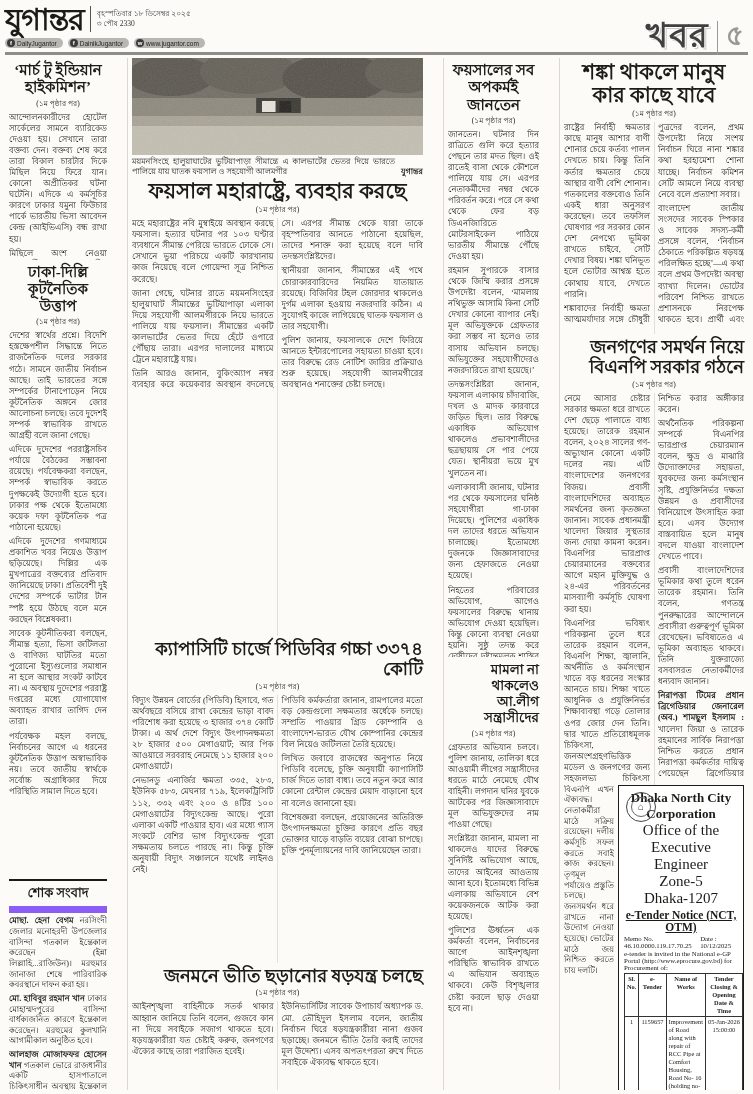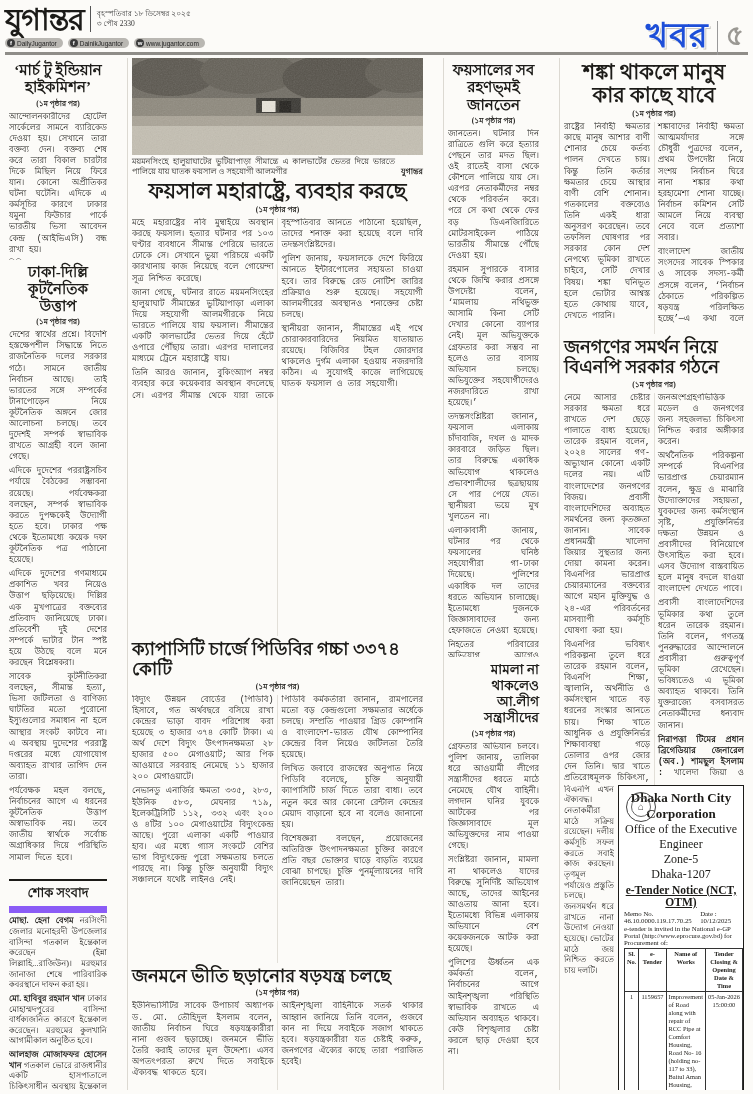--- a/index.html
+++ b/index.html
@@ -11,36 +11,36 @@
   .masthead { height:52px; border-bottom:3px solid #8f8d88; display:flex; align-items:flex-start; justify-content:space-between; position:relative; }
   .mh-left { display:flex; flex-direction:column; }
   .mh-top { display:flex; align-items:center; gap:6px; }
   .logo { font-size:30px; font-weight:bold; letter-spacing:-1px; line-height:1; padding-top:2px; }
   .mh-sep { width:1px; height:26px; background:#555; }
   .dates { font-size:7.5px; line-height:1.35; color:#333; }
   .socials { display:flex; gap:5px; margin-top:3px; }
   .pill { display:flex; align-items:center; gap:2px; background:#b9b7b2; border-radius:6px; padding:1px 6px 1px 2px; font-size:6.5px; font-family:"Liberation Sans",sans-serif; color:#222; }
   .pill .ic { width:8px; height:8px; border-radius:50%; background:#3a3a3a; color:#fff; font-size:6px; line-height:8px; text-align:center; font-weight:bold; }
   .mh-right { display:flex; align-items:center; gap:8px; padding-top:6px; }
-  .section-name { font-size:34px; font-weight:bold; color:#1d4ed8; letter-spacing:1px; text-shadow:1px 1px 0 #fff, 2px 2px 0 #c9c7c2; }
+  .section-name { font-size:34px; font-weight:bold; color:#404040; letter-spacing:1px; text-shadow:1px 1px 0 #fff, 2px 2px 0 #c9c7c2; }
   .pg-sep { width:1px; height:34px; background:#999; }
   .page-no { font-size:28px; color:#9a9893; font-weight:bold; padding-right:4px; }
 
   
   .grid { display:grid; grid-template-columns:106px 300px 100px 1fr; gap:16px; height:1032px; margin-top:3px; }
   .gcol { overflow:hidden; padding:0 4px; }
   .gcol + .gcol { border-left:1px solid #dcd9d2; }
 
   .h-col { font-size:15px; font-weight:bold; text-align:center; line-height:1.15; margin:4px 0 1px; }
   .h-lg  { font-size:21px; font-weight:bold; text-align:center; line-height:1.1; margin:3px 0 1px; }
-  .h-md  { font-size:18px; font-weight:bold; text-align:left; line-height:1.1; margin:4px 0 1px; }
+  .h-md  { font-size:18px; font-weight:bold; text-align:right; line-height:1.1; margin:4px 0 1px; }
   .h-sm  { font-size:13.5px; font-weight:bold; text-align:right; line-height:1.2; margin:5px 0 1px; }
-  .cont  { font-size:7.5px; font-weight:bold; text-align:center; margin:1px 0 2px; }
+  .cont  { font-size:7.5px; font-weight:normal; text-align:center; margin:1px 0 2px; }
   .bodytext { font-size:8.4px; line-height:1.32; text-align:justify; overflow:hidden; }
-  .bodytext p { margin-bottom:3px; text-indent:0;font-family:Liberation Mono, monospace; }
+  .bodytext p { margin-bottom:3px; text-indent:0; }
   .bodytext b { font-weight:bold; }
   .cols2 { column-count:2; column-gap:8px; column-rule:1px solid #e2dfd8; } .hx150{height:148px;} .hx545{height:545px;} .hx232{height:232px;}
   .hx418{height:418px;} .hx268{height:268px;} .hx132{height:132px;}
   .hx528{height:528px;} .hx392{height:392px;} .hx212{height:212px;} .hx398{height:398px;}
 
   
   .photo { width:100%; height:97px; display:block; background:#9a968d; }
   .caption { font-size:8px; line-height:1.25; margin:2px 0 3px; display:flex; gap:6px; }
   .caption .cap-t { flex:1; text-align:justify; }
   .caption .cap-c { font-weight:bold; white-space:nowrap; align-self:flex-end; }
@@ -51,21 +51,21 @@
   .obit-box p { font-size:8.2px; line-height:1.3; text-align:justify; margin-bottom:3px; }
 
   
   .bottom-row { display:flex; gap:4px; height:322px; }
   .strip { width:50px; overflow:hidden; font-size:8.2px; line-height:1.3; text-align:justify; }
 
   
   .tender { flex:1; border:1.5px solid #1c1b18; background:#fff; padding:4px 5px 2px; font-family:"Liberation Serif",serif; overflow:hidden; position:relative; }
   .t-head { text-align:center; position:relative; }
   .t-org { font-size:13px; font-weight:bold; }
-  .t-line { font-size:12px; }
+  .t-line { font-size:15px; }
   .t-title { font-size:11.5px; font-weight:bold; text-decoration:underline; margin:2px 0; }
   .seal { position:absolute; left:2px; top:2px; width:30px; height:30px; border:1.5px solid #444; border-radius:50%; display:flex; align-items:center; justify-content:center; }
   .seal .inner { width:20px; height:20px; border:1px solid #666; border-radius:50%; text-align:center; font-size:10px; line-height:18px; color:#444; }
   .t-memo { display:flex; justify-content:space-between; font-size:6.8px; margin-top:1px; }
   .t-intro { font-size:6.8px; margin:1px 0 2px; }
   table.t-tab { width:100%; border-collapse:collapse; font-size:6.4px; line-height:1.25; }
   table.t-tab th, table.t-tab td { border:0.8px solid #333; padding:1px 2px; vertical-align:top; }
   table.t-tab th { font-weight:bold; text-align:center; }
   td.c { text-align:center; white-space:nowrap; }
 </style>
@@ -170,22 +170,22 @@
       </div>
 
       <div>
         <div class="h-lg">ফয়সাল মহারাষ্ট্রে, ব্যবহার করছে</div>
         <div class="cont">(১ম পৃষ্ঠার পর)</div>
         <div class="bodytext cols2 hx418">
 
         <p><b></b> <span>মহে মহারাষ্ট্রের নবি মুম্বাইয়ে অবস্থান করছে ফয়সাল। হত্যার ঘটনার পর ১০৩ ঘণ্টার ব্যবধানে সীমান্ত পেরিয়ে ভারতে ঢোকে সে। সেখানে ভুয়া পরিচয়ে একটি কারখানায় কাজ নিয়েছে বলে গোয়েন্দা সূত্র নিশ্চিত করেছে।</span></p>
             <p><b></b> <span>জানা গেছে, ঘটনার রাতে ময়মনসিংহের হালুয়াঘাট সীমান্তের ভুটিয়াপাড়া এলাকা দিয়ে সহযোগী আলমগীরকে নিয়ে ভারতে পালিয়ে যায় ফয়সাল। সীমান্তের একটি কালভার্টের ভেতর দিয়ে হেঁটে ওপারে পৌঁছায় তারা। এরপর দালালের মাধ্যমে ট্রেনে মহারাষ্ট্রে যায়।</span></p>
             <p><b></b> <span>তিনি আরও জানান, বুকিংঅ্যাপ নম্বর ব্যবহার করে কয়েকবার অবস্থান বদলেছে সে। এরপর সীমান্ত থেকে যারা তাকে বৃহস্পতিবার আনতে পাঠানো হয়েছিল, তাদের শনাক্ত করা হয়েছে বলে দাবি তদন্তসংশ্লিষ্টদের।</span></p>
+            <p><b></b> <span>স্থানীয়রা জানান, সীমান্তের এই পথে চোরাকারবারিদের নিয়মিত যাতায়াত রয়েছে। বিজিবির টহল জোরদার থাকলেও দুর্গম এলাকা হওয়ায় নজরদারি কঠিন। এ সুযোগই কাজে লাগিয়েছে ঘাতক ফয়সাল ও তার সহযোগী।</span></p>
             <p><b></b> <span>পুলিশ জানায়, ফয়সালকে দেশে ফিরিয়ে আনতে ইন্টারপোলের সহায়তা চাওয়া হবে। তার বিরুদ্ধে রেড নোটিশ জারির প্রক্রিয়াও শুরু হয়েছে। সহযোগী আলমগীরের অবস্থানও শনাক্তের চেষ্টা চলছে।</span></p>
-            <p><b></b> <span>স্থানীয়রা জানান, সীমান্তের এই পথে চোরাকারবারিদের নিয়মিত যাতায়াত রয়েছে। বিজিবির টহল জোরদার থাকলেও দুর্গম এলাকা হওয়ায় নজরদারি কঠিন। এ সুযোগই কাজে লাগিয়েছে ঘাতক ফয়সাল ও তার সহযোগী।</span></p>
           </div>
       </div>
 
       <div>
         <div class="h-md">ক্যাপাসিটি চার্জে পিডিবির গচ্চা ৩৩৭৪ কোটি</div>
         <div class="cont">(১ম পৃষ্ঠার পর)</div>
         <div class="bodytext cols2 hx268">
 
         <p><b></b> <span>বিদ্যুৎ উন্নয়ন বোর্ডের (পিডিবি) হিসাবে, গত অর্থবছরে বসিয়ে রাখা কেন্দ্রের ভাড়া বাবদ পরিশোধ করা হয়েছে ৩ হাজার ৩৭৪ কোটি টাকা। এ অর্থ দেশে বিদ্যুৎ উৎপাদনক্ষমতা ২৮ হাজার ৫০০ মেগাওয়াট; আর পিক আওয়ারে সরবরাহ নেমেছে ১১ হাজার ২০০ মেগাওয়াটে।</span></p>
             <p><b></b> <span>নেভানডু এনার্জির ক্ষমতা ৩৩৫, ২৮৩, ইউনিক ৫৮৩, মেঘনার ৭১৯, ইলেকট্রিসিটি ১১২, ৩৩২ এবং ২০০ ও ৪টির ১০০ মেগাওয়াটের বিদ্যুৎকেন্দ্র আছে। পুরো এলাকা একটি পাওয়ার হাব। এর মধ্যে গ্যাস সংকটে বেশির ভাগ বিদ্যুৎকেন্দ্র পুরো সক্ষমতায় চলতে পারছে না। কিন্তু চুক্তি অনুযায়ী বিদ্যুৎ সঞ্চালনে যথেষ্ট লাইনও নেই।</span></p>
@@ -193,29 +193,29 @@
             <p><b></b> <span>লিখিত জবাবে রাজস্বের অনুপাত নিয়ে পিডিবি বলেছে, চুক্তি অনুযায়ী ক্যাপাসিটি চার্জ দিতে তারা বাধ্য। তবে নতুন করে আর কোনো রেন্টাল কেন্দ্রের মেয়াদ বাড়ানো হবে না বলেও জানানো হয়।</span></p>
             <p><b></b> <span>বিশেষজ্ঞরা বলছেন, প্রয়োজনের অতিরিক্ত উৎপাদনক্ষমতা চুক্তির কারণে প্রতি বছর ভোক্তার ঘাড়ে বাড়তি ব্যয়ের বোঝা চাপছে। চুক্তি পুনর্মূল্যায়নের দাবি জানিয়েছেন তারা।</span></p>
           </div>
       </div>
 
       <div>
         <div class="h-md">জনমনে ভীতি ছড়ানোর ষড়যন্ত্র চলছে</div>
         <div class="cont">(১ম পৃষ্ঠার পর)</div>
         <div class="bodytext cols2 hx132">
 
-        <p><b></b> <span>ইউনিভার্সিটির সাবেক উপাচার্য অধ্যাপক ড. মো. তৌহিদুল ইসলাম বলেন, জাতীয় নির্বাচন ঘিরে ষড়যন্ত্রকারীরা নানা গুজব ছড়াচ্ছে। জনমনে ভীতি তৈরি করাই তাদের মূল উদ্দেশ্য। এসব অপতৎপরতা রুখে দিতে সবাইকে ঐক্যবদ্ধ থাকতে হবে।</span></p>
-            <p><b></b> <span>আইনশৃঙ্খলা বাহিনীকে সতর্ক থাকার আহ্বান জানিয়ে তিনি বলেন, গুজবে কান না দিয়ে সবাইকে সজাগ থাকতে হবে। ষড়যন্ত্রকারীরা যত চেষ্টাই করুক, জনগণের ঐক্যের কাছে তারা পরাজিত হবেই।</span></p>
+        <p><b></b> <span>আইনশৃঙ্খলা বাহিনীকে সতর্ক থাকার আহ্বান জানিয়ে তিনি বলেন, গুজবে কান না দিয়ে সবাইকে সজাগ থাকতে হবে। ষড়যন্ত্রকারীরা যত চেষ্টাই করুক, জনগণের ঐক্যের কাছে তারা পরাজিত হবেই।</span></p>
+            <p><b></b> <span>ইউনিভার্সিটির সাবেক উপাচার্য অধ্যাপক ড. মো. তৌহিদুল ইসলাম বলেন, জাতীয় নির্বাচন ঘিরে ষড়যন্ত্রকারীরা নানা গুজব ছড়াচ্ছে। জনমনে ভীতি তৈরি করাই তাদের মূল উদ্দেশ্য। এসব অপতৎপরতা রুখে দিতে সবাইকে ঐক্যবদ্ধ থাকতে হবে।</span></p>
           </div>
       </div>
     </div>
 
     <div class="gcol">
       <div>
-        <div class="h-col">ফয়সালের সব রহণভ্মই জানতেন</div>
+        <div class="h-col">ফয়সালের সব অপকর্মই জানতেন</div>
         <div class="cont">(১ম পৃষ্ঠার পর)</div>
         <div class="bodytext hx528">
 
         <p><b></b> <span>জানতেন। ঘটনার দিন রাত্রিতে গুলি করে হত্যার পেছনে তার মদত ছিল। ওই রাতেই বাসা থেকে কৌশলে পালিয়ে যায় সে। এরপর নেতাকর্মীদের নম্বর থেকে পরিবর্তন করে। পরে সে কথা থেকে ফের বড় ডিএনজিারিতে মোটরসাইকেল পাঠিয়ে ভারতীয় সীমান্তে পৌঁছে দেওয়া হয়।</span></p>
             <p><b></b> <span>রহমান সুপারকে বাসার থেকে জিম্মি করার প্রসঙ্গে উপদেষ্টা বলেন, ‘মামলায় নথিভুক্ত আসামি কিনা সেটি দেখার কোনো ব্যাপার নেই। মূল অভিযুক্তকে গ্রেফতার করা সম্ভব না হলেও তার বাসায় অভিযান চলছে। অভিযুক্তের সহযোগীদেরও নজরদারিতে রাখা হয়েছে।’</span></p>
             <p><b></b> <span>তদন্তসংশ্লিষ্টরা জানান, ফয়সাল এলাকায় চাঁদাবাজি, দখল ও মাদক কারবারে জড়িত ছিল। তার বিরুদ্ধে একাধিক অভিযোগ থাকলেও প্রভাবশালীদের ছত্রছায়ায় সে পার পেয়ে যেত। স্থানীয়রা ভয়ে মুখ খুলতেন না।</span></p>
             <p><b></b> <span>এলাকাবাসী জানায়, ঘটনার পর থেকে ফয়সালের ঘনিষ্ঠ সহযোগীরা গা-ঢাকা দিয়েছে। পুলিশের একাধিক দল তাদের ধরতে অভিযান চালাচ্ছে। ইতোমধ্যে দুজনকে জিজ্ঞাসাবাদের জন্য হেফাজতে নেওয়া হয়েছে।</span></p>
             <p><b></b> <span>নিহতের পরিবারের অভিযোগ, আগেও ফয়সালের বিরুদ্ধে থানায় অভিযোগ দেওয়া হয়েছিল। কিন্তু কোনো ব্যবস্থা নেওয়া হয়নি। সুষ্ঠু তদন্ত করে দোষীদের দৃষ্টান্তমূলক শাস্তির দাবি জানিয়েছেন তারা।</span></p>
           </div>
       </div>

